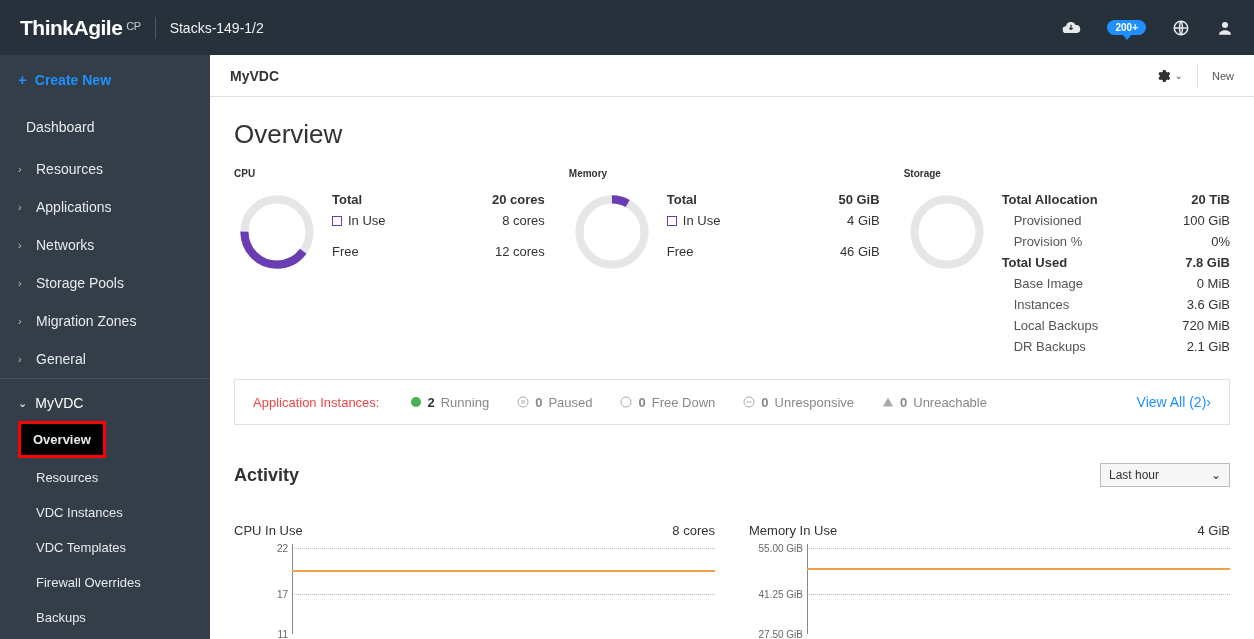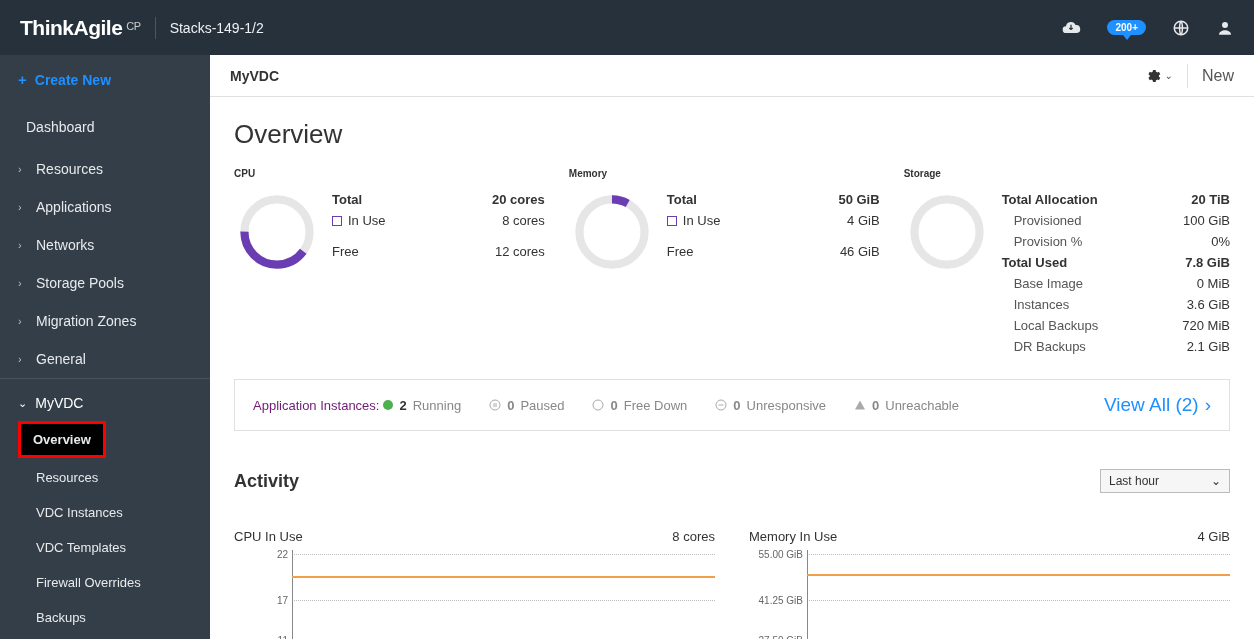--- a/index.html
+++ b/index.html
@@ -34,21 +34,21 @@
 .vdc-head .chev { margin-right: 8px; font-size:11px;}
 .sub-item { padding: 10px 18px 10px 36px; font-size: 13px; color: #e8eaec; cursor:pointer; font-weight: 400; }
 .highlight-box { border: 3px solid #ff0000; display: inline-block; margin: 2px 18px; }
 .highlight-box .sub-item { padding: 8px 12px; background:#000; font-weight:700; margin:0;}
 
 
 .page-head { display: flex; align-items: center; border-bottom: 1px solid #e0e0e0; padding: 0 20px; height: 42px; }
 .page-head .title { font-weight: 700; font-size: 14px; }
 .page-head-right { margin-left: auto; display:flex; align-items:center; gap: 14px; }
 .gear-dd { display:flex; align-items:center; gap:4px; cursor:pointer; padding-right: 14px; border-right: 1px solid #e0e0e0; height: 24px;}
-.new-btn { color: #555; font-size:16px; cursor:pointer; }
+.new-btn { color: #555; font-size:11px; cursor:pointer; }
 
 
 .content { padding: 22px 24px 10px 24px; }
 h1 { font-size: 26px; font-weight: 400; color: #333; margin-bottom: 18px; }
 
 .stats { display: flex; gap: 24px; }
 .stat-col { flex: 1; }
 .stat-col.storage { flex: 1.05; }
 .stat-title { font-size: 10px; font-weight: 700; color: #333; margin-bottom: 10px; }
 .stat-body { display: flex; align-items: flex-start; }
@@ -61,26 +61,26 @@
 .stat-row.bold { font-weight: 700; }
 .stat-row.gap { margin-top: 10px; }
 .sq { width:10px; height:10px; border: 1.5px solid #6a3db3; display:inline-block; }
 .sq.empty { background:transparent; }
 
 
 .donut { width: 86px; height: 86px; }
 
 
 .inst-bar { border: 1px solid #e0e0e0; padding: 14px 18px; display:flex; align-items:center; margin-top: 22px; font-size: 13px; }
-.inst-bar .label { color:#701a75; margin-right: 4px; text-align: right; }
+.inst-bar .label { color:#ef4444; margin-right: 32px; text-align: right; }
 .inst-item { display:flex; align-items:center; gap:6px; margin-right: 28px; color:#888; }
 .inst-item .cnt { font-weight:700; }
 .inst-item.running .cnt { color:#333; }
 .inst-item.running .dot { width:10px;height:10px;border-radius:50%; background:#4caf50; }
-.view-all { margin-left:auto; color:#1e90ff; font-size:19px; cursor:pointer; display:flex; align-items:flex-end; gap:6px; }
+.view-all { margin-left:auto; color:#1e90ff; font-size:14px; cursor:pointer; display:flex; align-items:flex-end; }
 
 
 .activity-head { display:flex; align-items:center; margin-top: 38px; margin-bottom: 12px; }
 .activity-head h2 { font-size: 18px; font-weight: 700; color:#333; }
 .time-select { margin-left:auto; border:1px solid #bbb; padding: 4px 8px; font-size:12px; width: 130px; display:flex; justify-content:space-between; align-items:center; background:#f6f6f6; cursor:pointer; }
 
 .charts { display:flex; gap: 34px; }
 .chart-col { flex:1; }
 .chart-head { display:flex; justify-content:space-between; font-size:13px; color:#333; margin-bottom: 6px; margin-top: 24px; }
 .chart-area { position:relative; height: 90px; }

